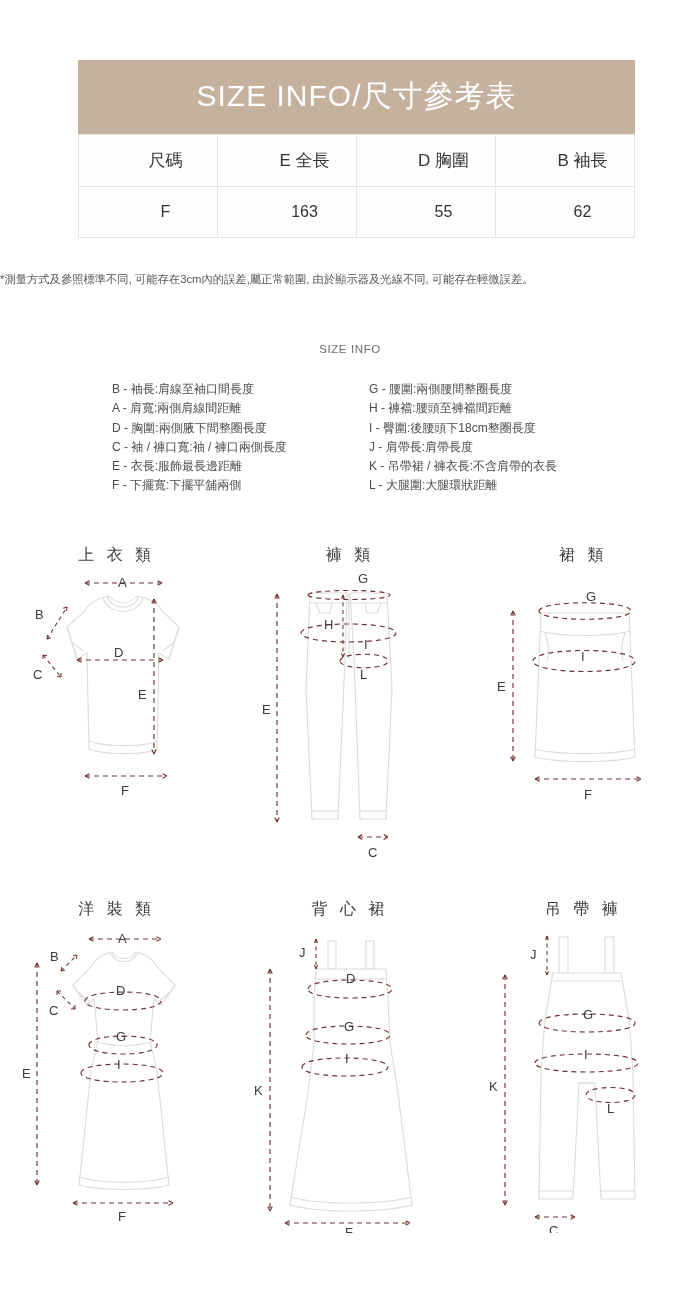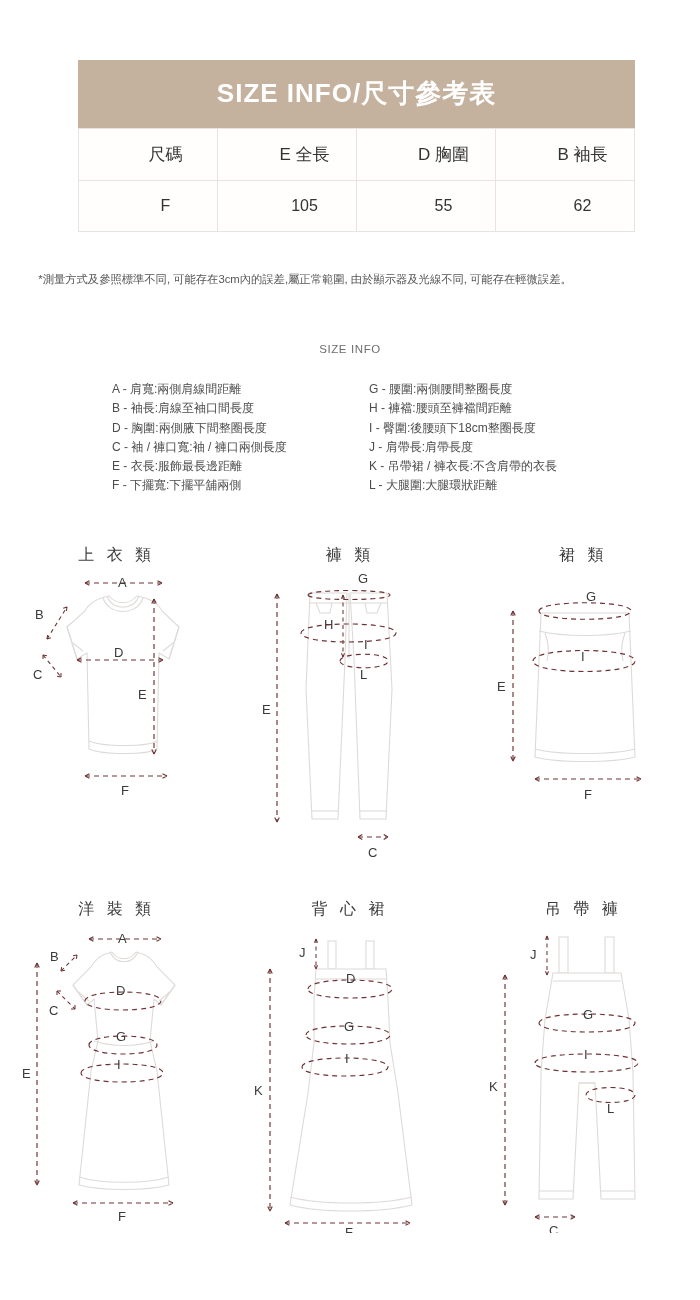--- a/index.html
+++ b/index.html
@@ -25,24 +25,24 @@
   }
   table.size-table {
     border-collapse: collapse;
     width: 100%;
     table-layout: fixed;
   }
   table.size-table caption {
     caption-side: top;
     background: #c5b29e;
     color: #ffffff;
-    font-size: 26px;
+    font-size: 30px;
     letter-spacing: 1px;
     padding: 16px 0 17px;
-    font-weight: 700;
+    font-weight: 400;
   }
   table.size-table th,
   table.size-table td {
     border: 1px solid #e6e3e0;
     text-align: center;
     font-weight: 400;
     background: #fffefd;
     padding-left: 36px;
   }
   table.size-table th {
@@ -55,21 +55,21 @@
     height: 48px;
     color: #333;
   }
 
   
   .disclaimer {
     position: absolute;
     left: 0px;
     top: 272px;
     width: 610px;
-    text-align: center;
+    text-align: left;
     font-size: 11.3px;
     color: #555;
     letter-spacing: 0px;
     white-space: nowrap;
   }
 
   
   .sizeinfo-heading {
     position: absolute;
     left: 0;
@@ -144,36 +144,36 @@
       <tr>
         <th>尺碼</th>
         <th>E 全長</th>
         <th>D 胸圍</th>
         <th>B 袖長</th>
       </tr>
     </thead>
     <tbody>
       <tr>
         <td>F</td>
-        <td>105</td>
+        <td>163</td>
         <td>55</td>
         <td>62</td>
       </tr>
     </tbody>
   </table>
 </div>
 
 <div class="disclaimer">*測量方式及參照標準不同, 可能存在3cm內的誤差,屬正常範圍, 由於顯示器及光線不同, 可能存在輕微誤差。</div>
 
 <div class="sizeinfo-heading">SIZE INFO</div>
 
 <div class="legend">
   <div class="legend-col">
+    <div class="legend-row">B - 袖長:肩線至袖口間長度</div>
     <div class="legend-row">A - 肩寬:兩側肩線間距離</div>
-    <div class="legend-row">B - 袖長:肩線至袖口間長度</div>
     <div class="legend-row">D - 胸圍:兩側腋下間整圈長度</div>
     <div class="legend-row">C - 袖 / 褲口寬:袖 / 褲口兩側長度</div>
     <div class="legend-row">E - 衣長:服飾最長邊距離</div>
     <div class="legend-row">F - 下擺寬:下擺平舖兩側</div>
   </div>
   <div class="legend-col">
     <div class="legend-row">G - 腰圍:兩側腰間整圈長度</div>
     <div class="legend-row">H - 褲襠:腰頭至褲襠間距離</div>
     <div class="legend-row">I - 臀圍:後腰頭下18cm整圈長度</div>
     <div class="legend-row">J - 肩帶長:肩帶長度</div>

